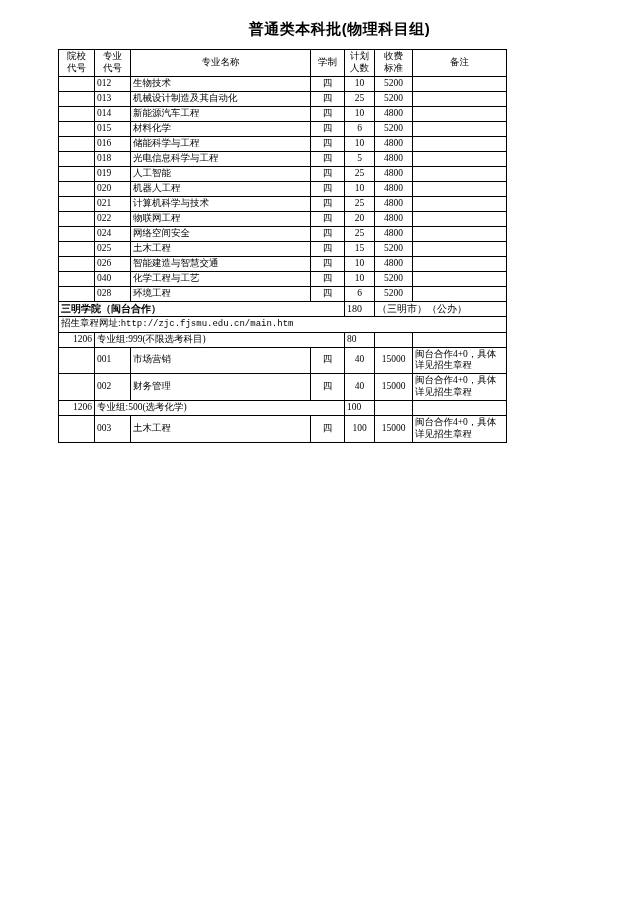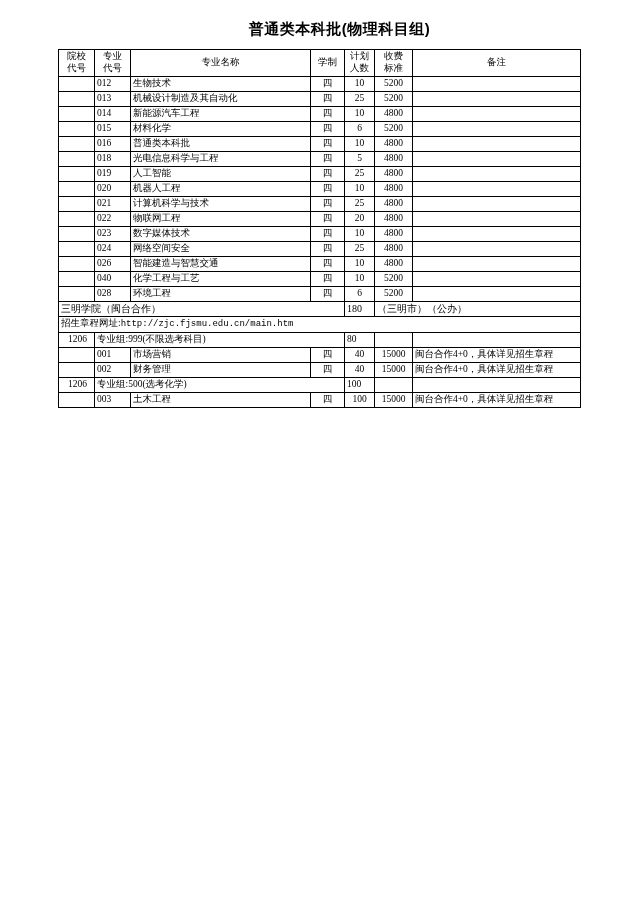--- a/index.html
+++ b/index.html
@@ -28,21 +28,21 @@
     margin: 20px 0 10px 0;
     letter-spacing: 0.5px;
     font-family: "Liberation Sans", "DejaVu Sans", sans-serif;
     padding-left: 40px;
   }
   .table-wrap {
     margin: 0 58px 0 58px;
   }
   table.main {
     border-collapse: collapse;
-    width: 523px;
+    width: 449px;
     table-layout: fixed;
     font-size: 9.5px;
     border-radius: 23px;
   }
   table.main td, table.main th {
     border: 1px solid #000000;
     padding: 1px 2px;
     line-height: 1.25;
     vertical-align: middle;
     font-weight: normal;
@@ -62,37 +62,37 @@
   .c-plan { width: 30px; text-align: center; font-family: Liberation Serif, serif; }
   .c-fee { width: 38px; text-align: center; }
   .c-remark { width: auto; text-align: left; padding-left: 6px; }
 
   .school-row td {
     text-align: left;
     padding-left: 6px;
     font-size: 10px;
   }
   .school-name {
-    font-weight: normal;
+    font-weight: bold;
   }
   .url-row td {
     font-family: "Liberation Mono", "DejaVu Sans Mono", monospace;
     font-size: 9px;
     text-align: left;
     padding-left: 6px;
   }
   .url-row .label {
     font-family: "Liberation Serif", "DejaVu Serif", serif;
     font-size: 9.5px;
   }
   .group-row td {
     text-align: left;
   }
   .group-row .gcode {
-    text-align: center;
+    text-align: right;
     padding-left: 4px;
   }
   .center { text-align: center; }
   .left { text-align: left; padding-left: 6px; margin-top: 12px; }
 </style>
 </head>
 <body>
 
 <div class="page">
 
@@ -165,21 +165,21 @@
             <td class="c-major-code">015</td>
             <td class="c-name">材料化学</td>
             <td class="c-years">四</td>
             <td class="c-plan">6</td>
             <td class="c-fee">5200</td>
             <td class="c-remark"></td>
           </tr>
           <tr>
             <td class="c-code"></td>
             <td class="c-major-code">016</td>
-            <td class="c-name">普通类本科批</td>
+            <td class="c-name">储能科学与工程</td>
             <td class="c-years">四</td>
             <td class="c-plan">10</td>
             <td class="c-fee">4800</td>
             <td class="c-remark"></td>
           </tr>
           <tr>
             <td class="c-code"></td>
             <td class="c-major-code">018</td>
             <td class="c-name">光电信息科学与工程</td>
             <td class="c-years">四</td>
@@ -218,34 +218,34 @@
             <td class="c-code"></td>
             <td class="c-major-code">022</td>
             <td class="c-name">物联网工程</td>
             <td class="c-years">四</td>
             <td class="c-plan">20</td>
             <td class="c-fee">4800</td>
             <td class="c-remark"></td>
           </tr>
           <tr>
             <td class="c-code"></td>
-            <td class="c-major-code">023</td>
-            <td class="c-name">数字媒体技术</td>
-            <td class="c-years">四</td>
-            <td class="c-plan">10</td>
-            <td class="c-fee">4800</td>
-            <td class="c-remark"></td>
-          </tr>
-          <tr>
-            <td class="c-code"></td>
             <td class="c-major-code">024</td>
             <td class="c-name">网络空间安全</td>
             <td class="c-years">四</td>
             <td class="c-plan">25</td>
             <td class="c-fee">4800</td>
+            <td class="c-remark"></td>
+          </tr>
+          <tr>
+            <td class="c-code"></td>
+            <td class="c-major-code">025</td>
+            <td class="c-name">土木工程</td>
+            <td class="c-years">四</td>
+            <td class="c-plan">15</td>
+            <td class="c-fee">5200</td>
             <td class="c-remark"></td>
           </tr>
           <tr>
             <td class="c-code"></td>
             <td class="c-major-code">026</td>
             <td class="c-name">智能建造与智慧交通</td>
             <td class="c-years">四</td>
             <td class="c-plan">10</td>
             <td class="c-fee">4800</td>
             <td class="c-remark"></td>

